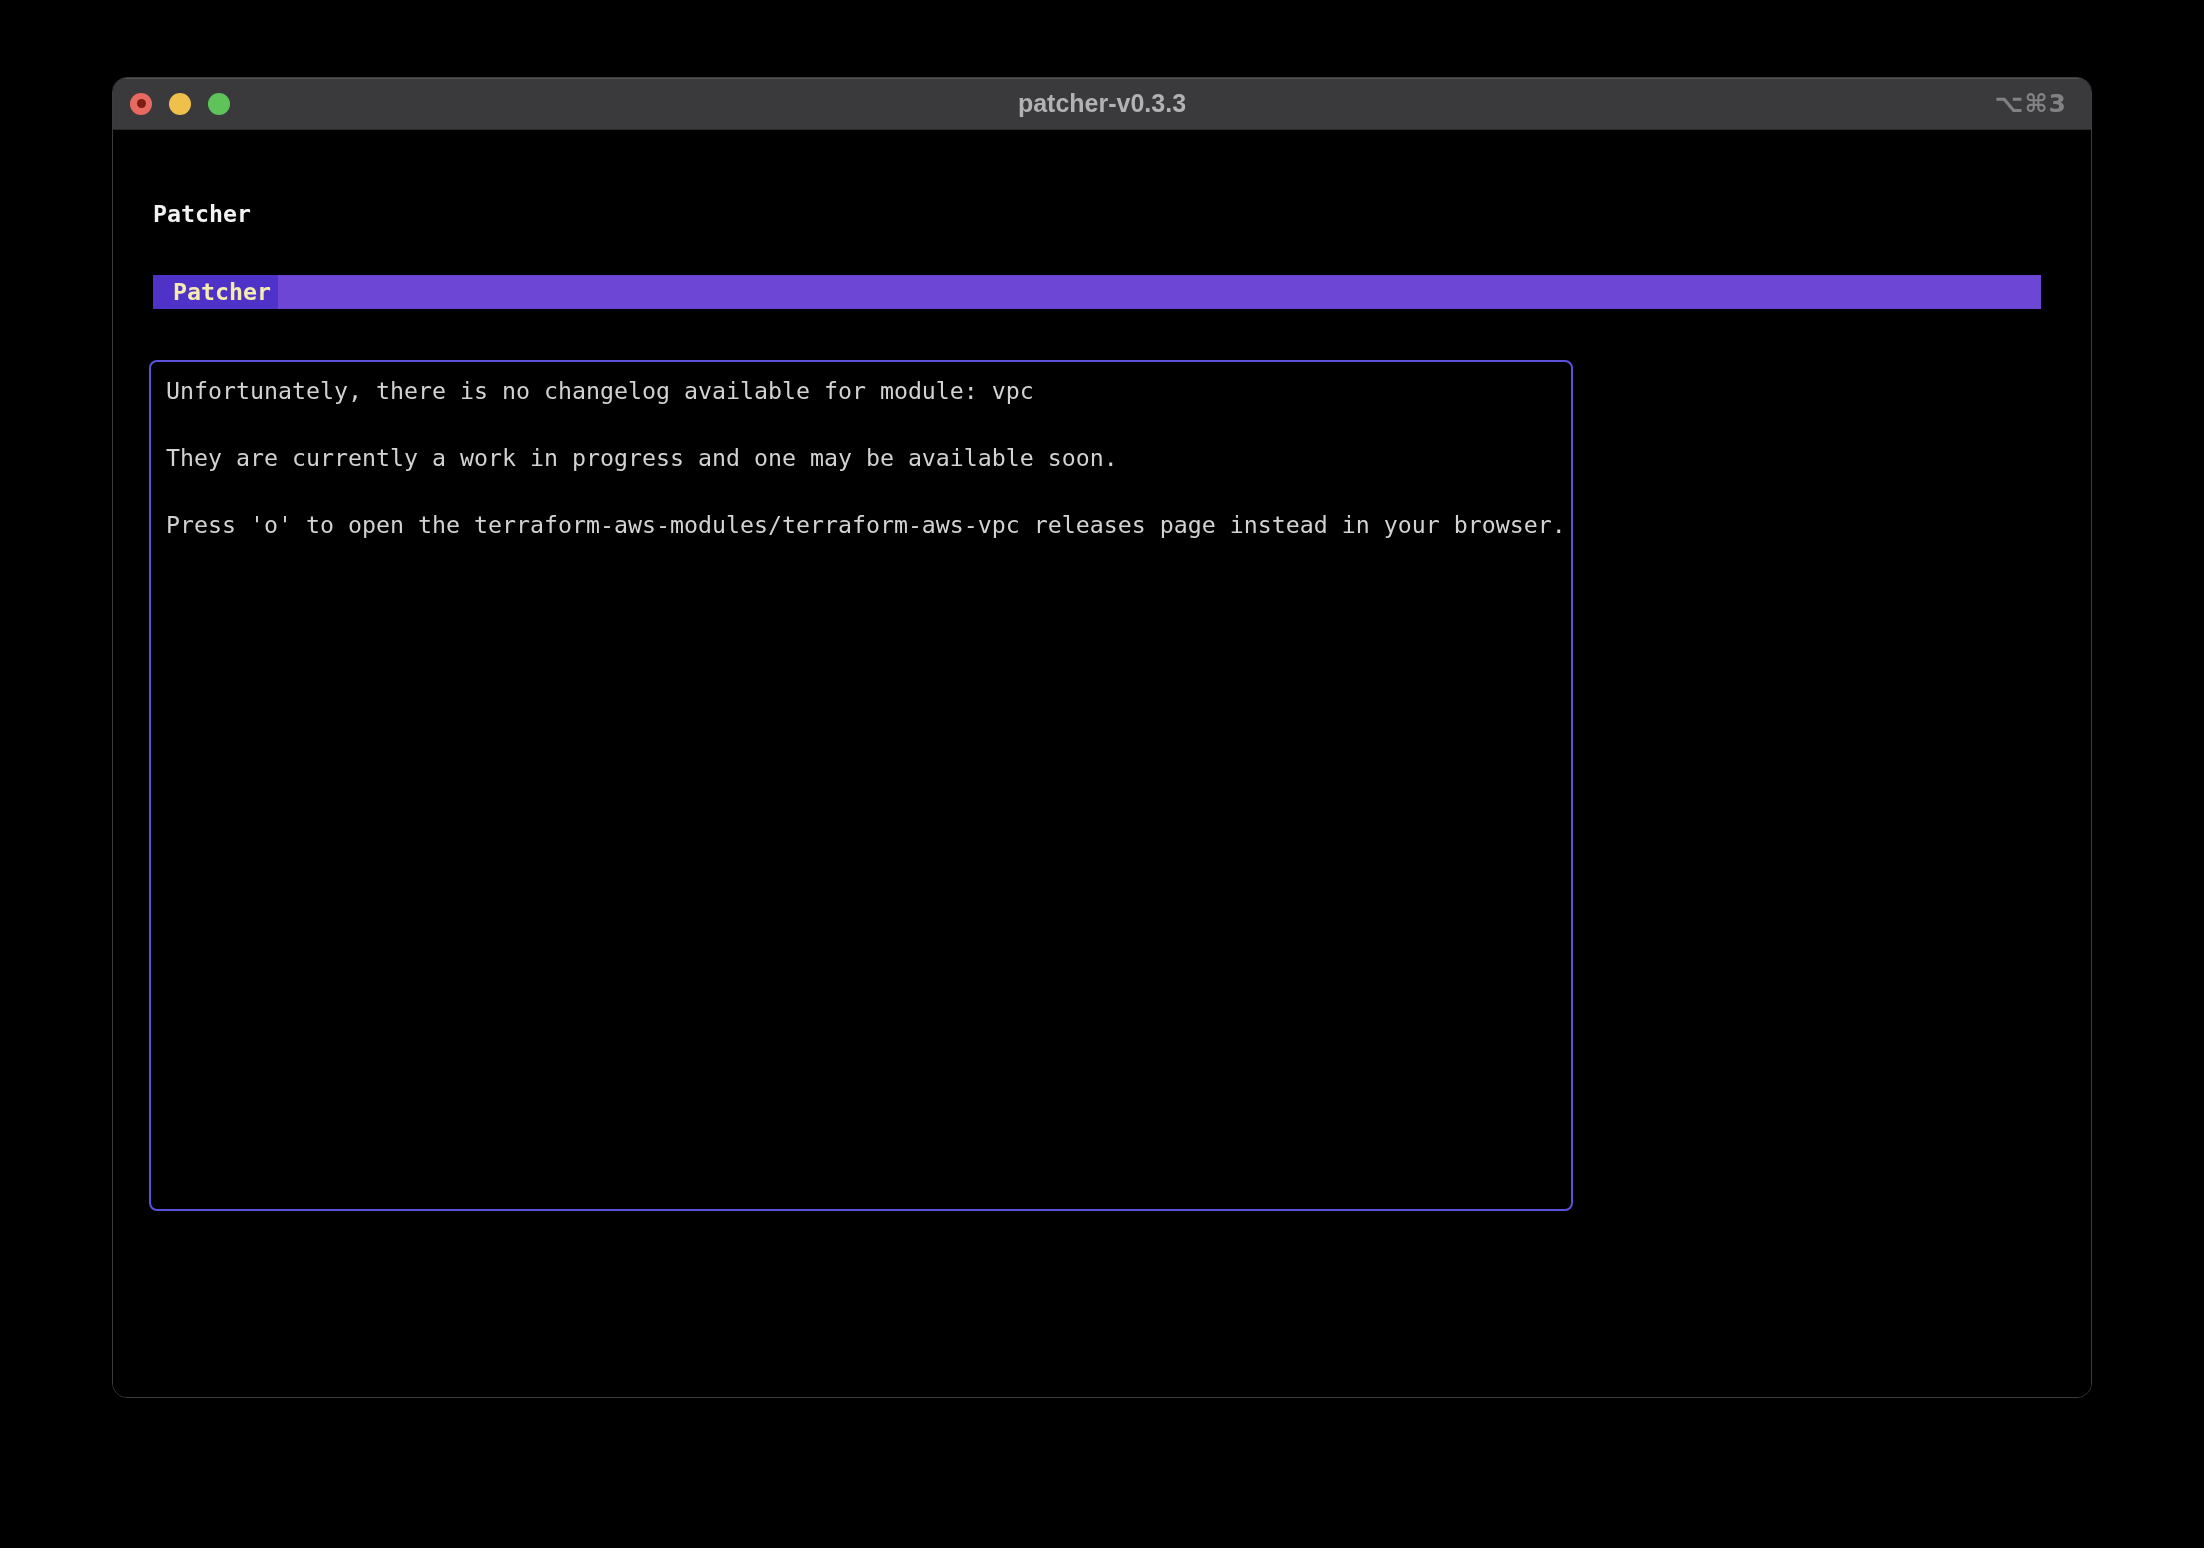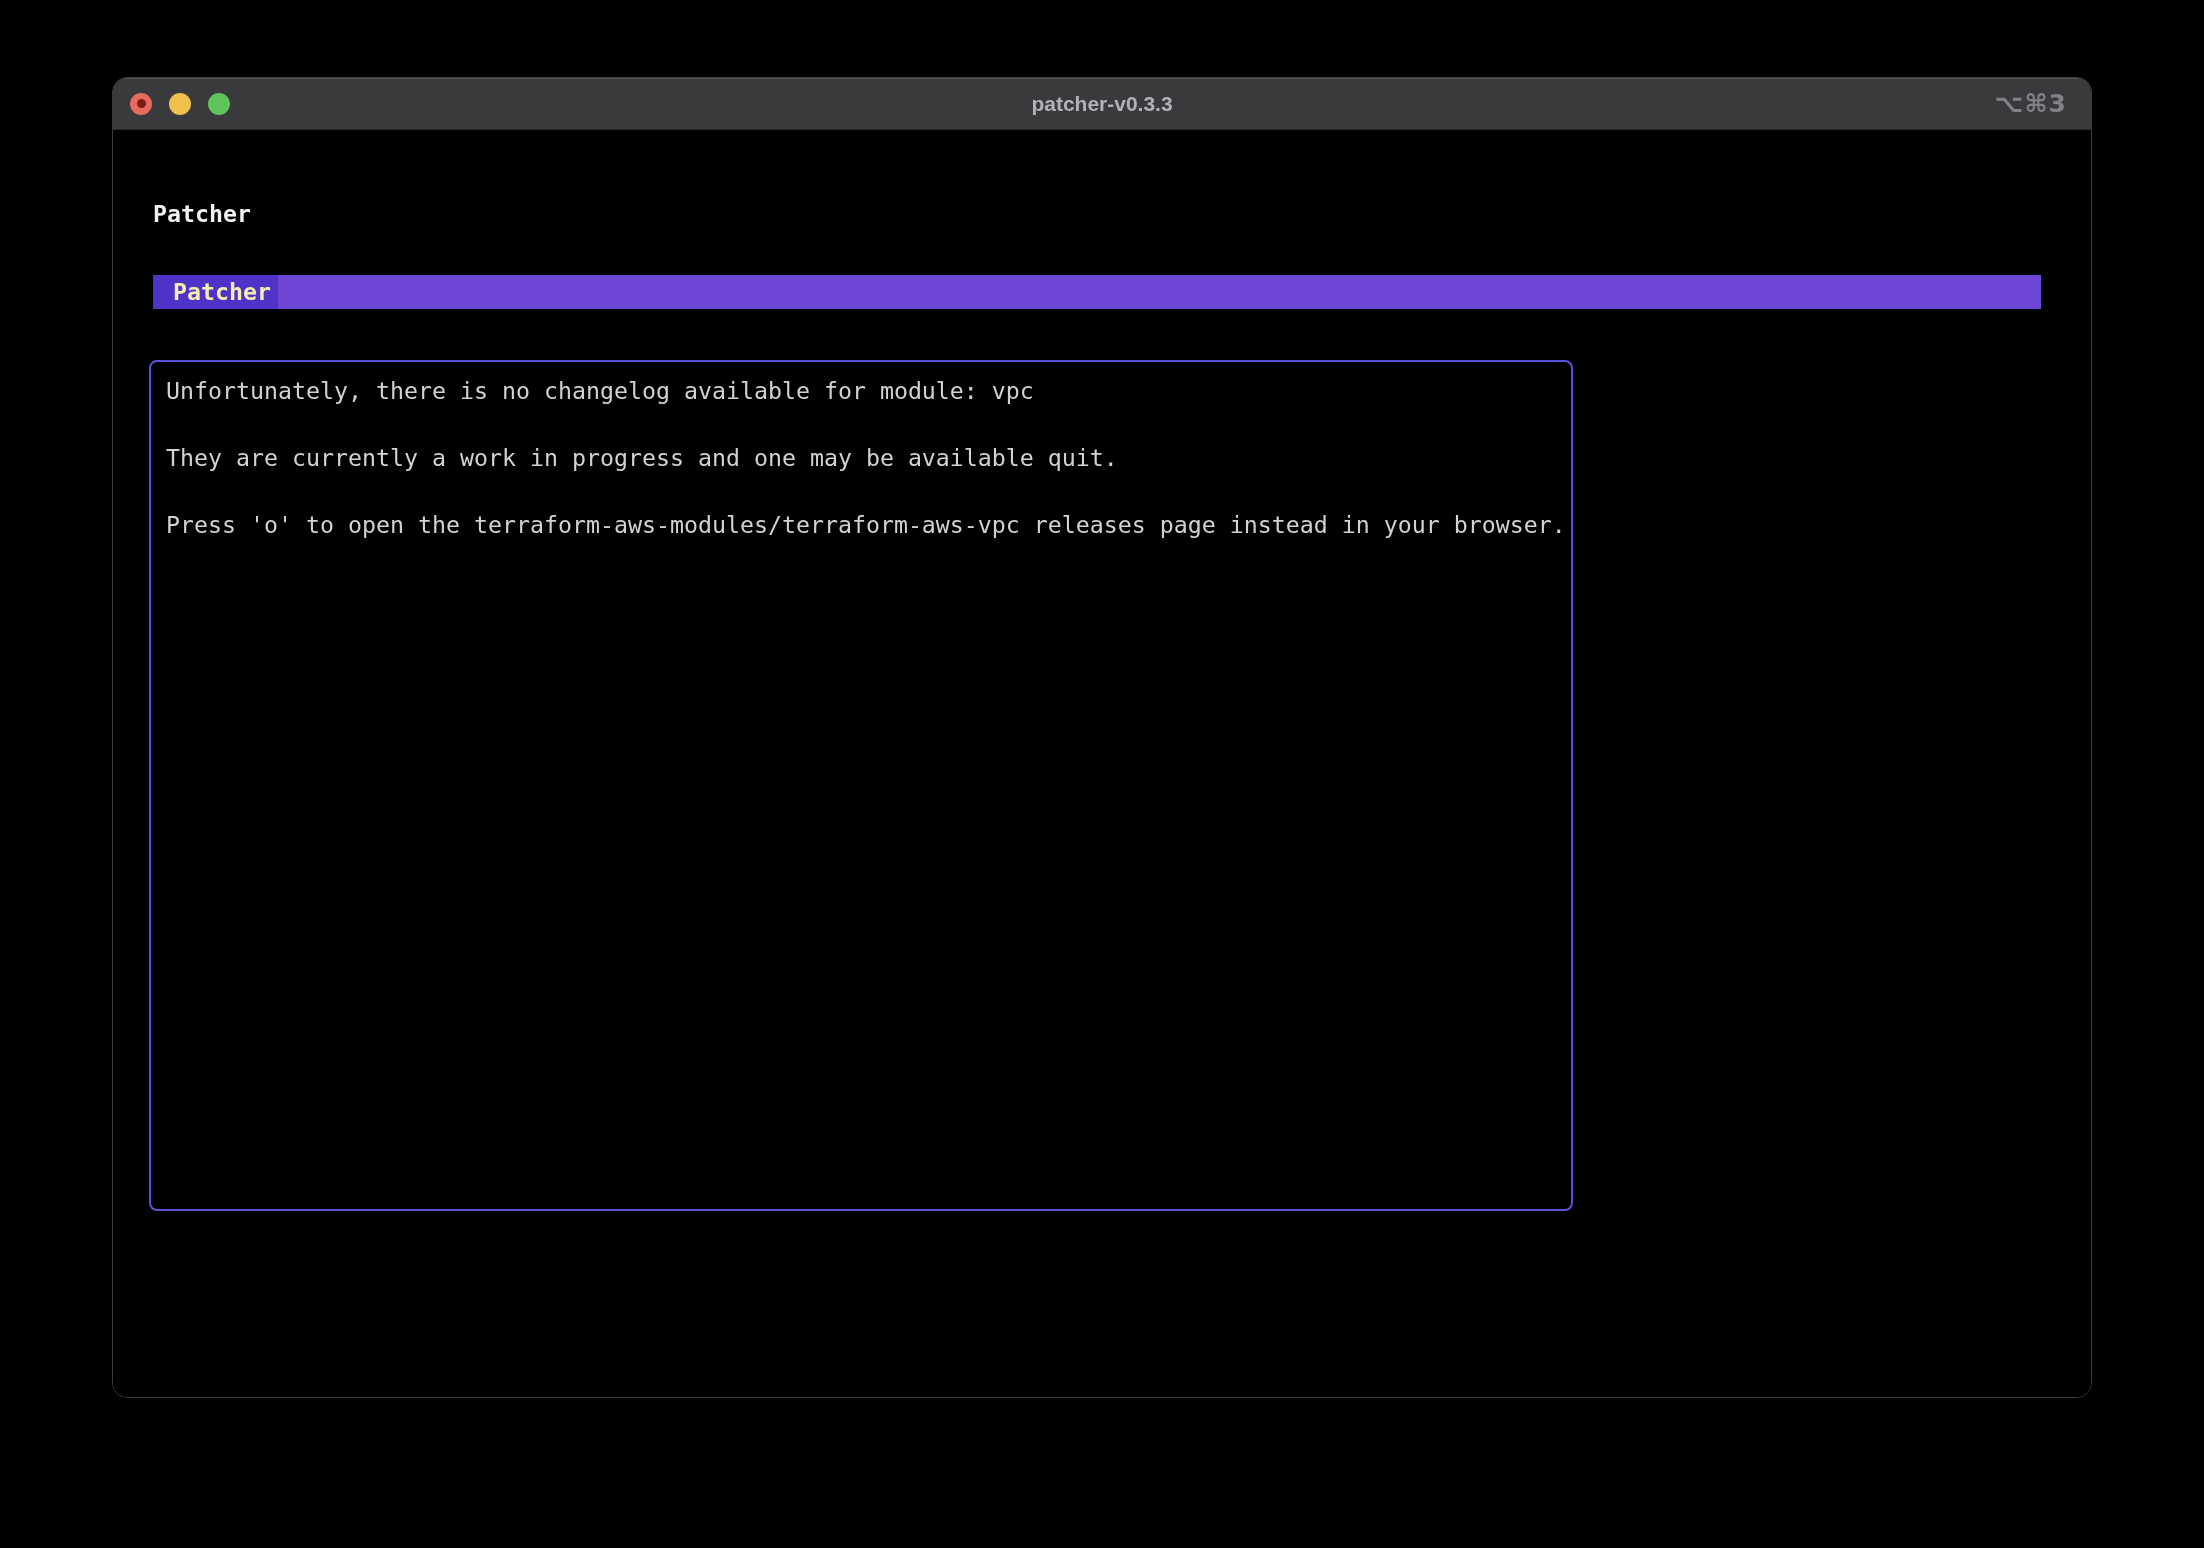--- a/index.html
+++ b/index.html
@@ -66,21 +66,21 @@
     width: 9px; height: 9px;
     border-radius: 50%;
     background: var(--traffic-red-dot);
   }
   .title {
     position: absolute;
     left: 0; right: 0;
     text-align: center;
     font-family: "Liberation Sans", sans-serif;
     font-weight: bold;
-    font-size: 21px;
+    font-size: 25px;
     color: var(--titlebar-title);
     pointer-events: none;
   }
   .shortcut {
     position: absolute;
     right: 24px;
     font-family: "DejaVu Sans", sans-serif;
     font-weight: bold;
     font-size: 25px;
     letter-spacing: 1px;
@@ -162,19 +162,19 @@
   <div class="content">
 
     <div class="app-heading">Patcher</div>
 
     <div class="tabbar">
       <span class="tab">Patcher</span>
     </div>
 
     <div class="viewport">
       <div class="line">Unfortunately, there is no changelog available for module: vpc</div>
-      <div class="line">They are currently a work in progress and one may be available quit.</div>
+      <div class="line">They are currently a work in progress and one may be available soon.</div>
       <div class="line">Press 'o' to open the terraform-aws-modules/terraform-aws-vpc releases page instead in your browser.</div>
     </div>
 
 
   </div>
 </div>
 
 </body></html>

